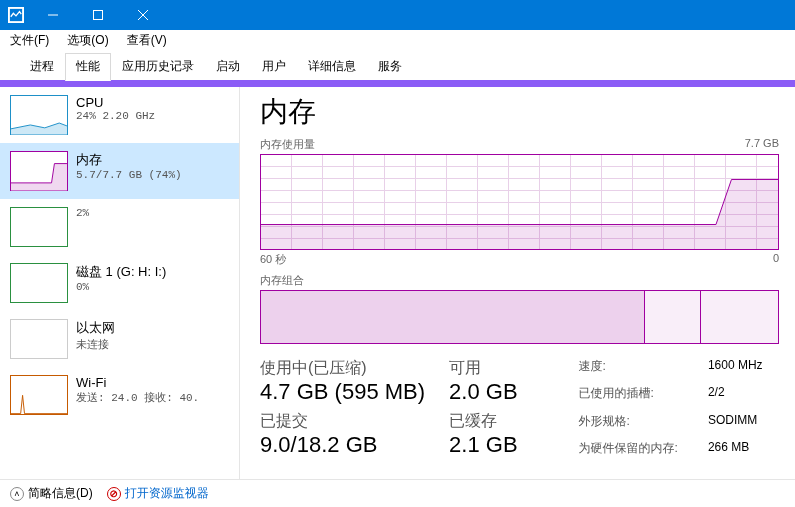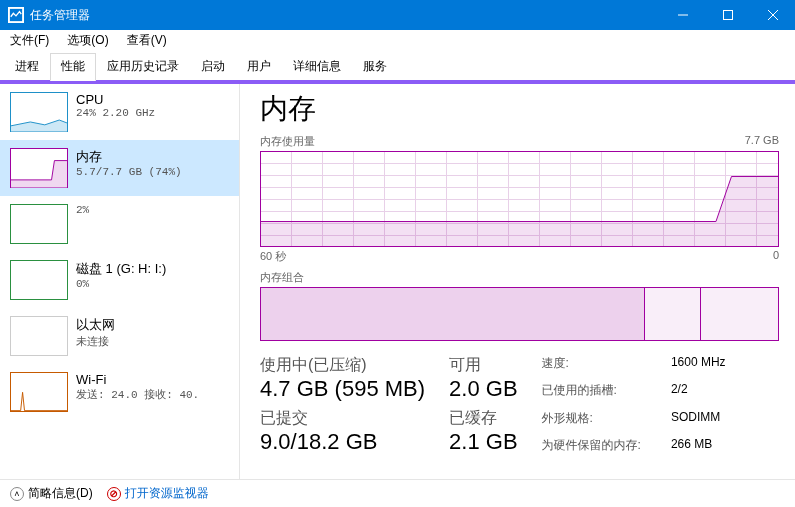--- a/index.html
+++ b/index.html
@@ -5,21 +5,21 @@
     * { margin:0; padding:0; box-sizing:border-box; font-family:"Microsoft YaHei","Segoe UI",sans-serif; }
     body { width:795px; height:507px; background:#fff; overflow:hidden; font-size:12px; color:#000; }
     .titlebar { height:30px; background:#0078d7; color:#fff; display:flex; align-items:center; padding:0 0 0 8px; }
     .titlebar .icon { width:16px; height:16px; background:#fff; margin-right:6px; display:flex; align-items:center; justify-content:center; }
     .titlebar .icon svg{width:14px;height:14px;}
     .titlebar .title { flex:1; font-size:12px; }
     .winbtns { display:flex; height:100%; }
     .winbtn { width:45px; display:flex; align-items:center; justify-content:center; }
     .menubar { height:22px; display:flex; align-items:center; padding:0 6px; gap:10px; font-size:12px; border-bottom:1px solid transparent; }
     .menubar span{padding:2px 4px;}
-    .tabbar { display:flex; border-bottom:4px solid #8b5cf6; padding-left:4px; }
+    .tabbar { display:flex; border-bottom:7px solid #8b5cf6; padding-left:19px; }
     .tab { padding:4px 10px 5px; font-size:12px; border:1px solid transparent; cursor:default; position:relative; top:1px; }
     .tab.active { border-color:#d9d9d9; border-bottom-color:#fff; background:#fff; }
     .content { display:flex; height:calc(507px - 30px - 22px - 26px - 28px); }
     .sidebar { width:240px; border-right:1px solid #e5e5e5; overflow:hidden; }
     .side-item { display:flex; padding:8px 10px; gap:8px; align-items:flex-start; }
     .side-item.active { background:#cce8ff; }
     .mini-graph { width:58px; height:40px; border:1px solid; background:#fff; position:relative; flex-shrink:0; }
     .mini-label { display:flex; flex-direction:column; }
     .mini-label .t { font-size:13px; }
     .mini-label .s { font-size:11px; color:#555;font-family:Liberation Mono, monospace; }
@@ -32,38 +32,37 @@
     .big-chart svg{position:absolute;top:0;left:0;width:100%;height:100%;}
     .axis-row{display:flex;justify-content:space-between;font-size:11px;color:#666;margin:2px 0 6px;}
     .comp-chart { height:54px; border:1px solid #a000a0; background:#f9eef9; position:relative; }
     .comp-chart .bar{position:absolute;top:0;bottom:0;background:rgba(160,0,160,0.08);}
     .comp-chart .divider{position:absolute;top:0;bottom:0;width:1px;background:#a000a0;}
     .stats { display:flex; gap:24px; margin-top:14px; }
     .stat-col{min-width:0;}
     .stat-label{font-size:16px;color:#555;margin-bottom:0px;}
     .stat-big{font-size:22px;margin-bottom:6px;white-space:nowrap;}
     .spec-table{display:grid;grid-template-columns:auto auto;column-gap:30px;row-gap:3px;font-size:12px;}
-    .spec-table .k{color:#555;}
+    .spec-table .k{color:#555;margin-left:37px;}
     .footer { height:28px; border-top:1px solid #e5e5e5; display:flex; align-items:center; padding:0 10px; gap:14px; font-size:12px; position:absolute; bottom:0; width:795px; background:#fff;}
     .footer .link{color:#0066cc;display:flex;align-items:center;gap:4px;}
     .collapse{display:flex;align-items:center;gap:4px;}
     .chev{width:14px;height:14px;border:1px solid #888;border-radius:50%;display:flex;align-items:center;justify-content:center;font-size:9px;}
     .nomon{width:14px;height:14px;border:1px solid #cc0000;border-radius:50%;display:flex;align-items:center;justify-content:center;color:#cc0000;font-size:10px;font-weight:bold;}
   </style>
 </head>
 <body>
 
 <div class="titlebar">
   <div class="icon">
     <svg viewBox="0 0 16 16">
         <rect x="1" y="1" width="14" height="14" fill="#0078d7"></rect>
         <path d="M2 10 L5 6 L8 9 L12 4 L14 7" stroke="#fff" stroke-width="1.5" fill="none"></path>
       </svg>
   </div>
-  <div class="title">任务管理器</div>
   <div class="winbtns">
     <div class="winbtn">
         <svg width="10" height="10">
           <line x1="0" y1="5" x2="10" y2="5" stroke="#fff"></line>
         </svg>
       </div>
     <div class="winbtn">
         <svg width="10" height="10">
           <rect x="0.5" y="0.5" width="9" height="9" stroke="#fff" fill="none"></rect>
         </svg>

